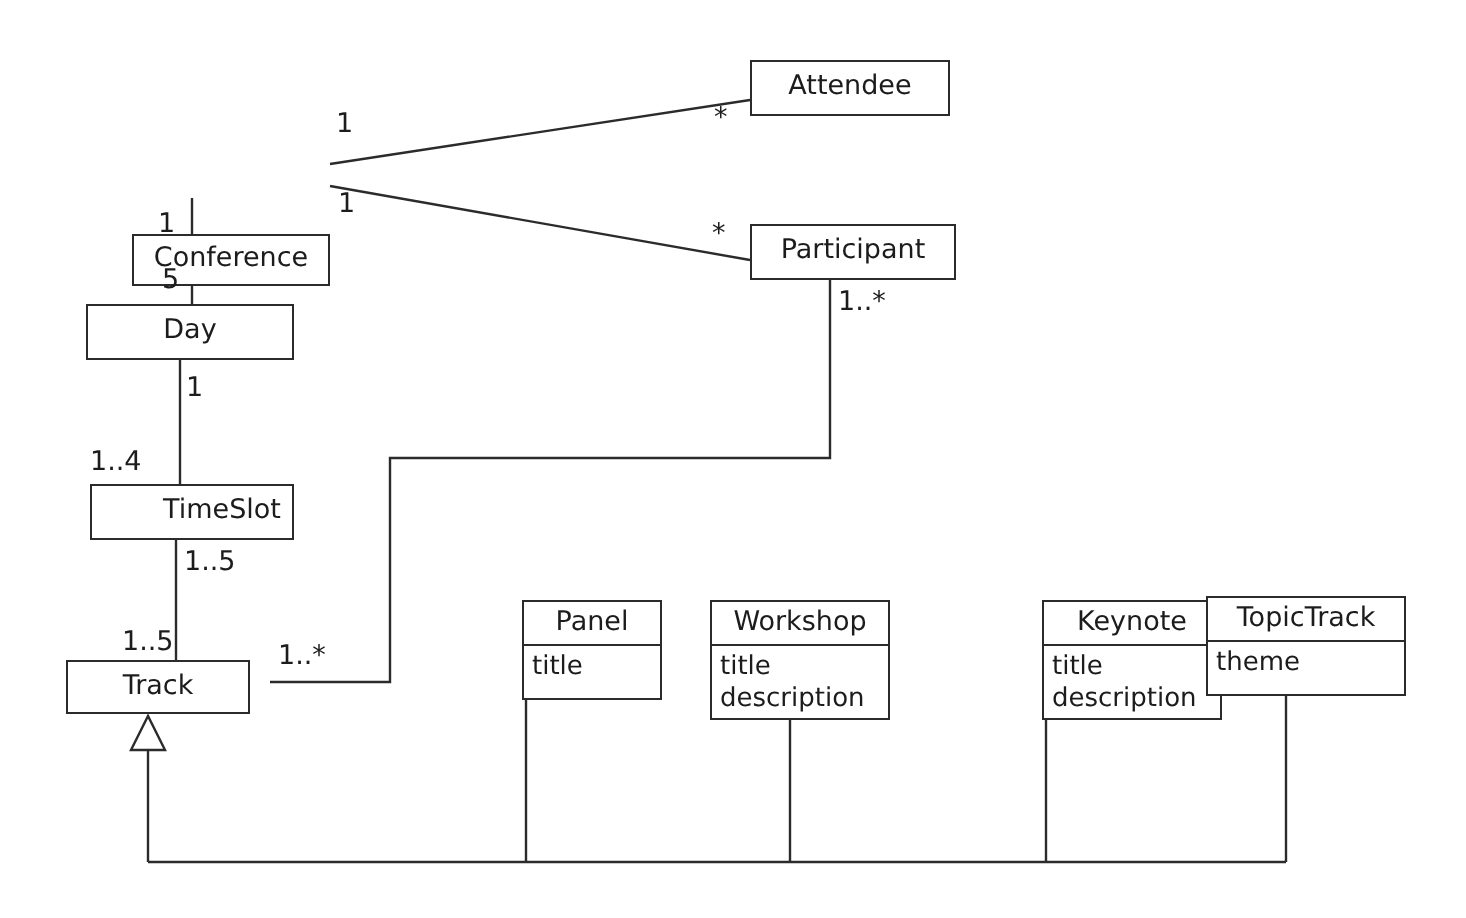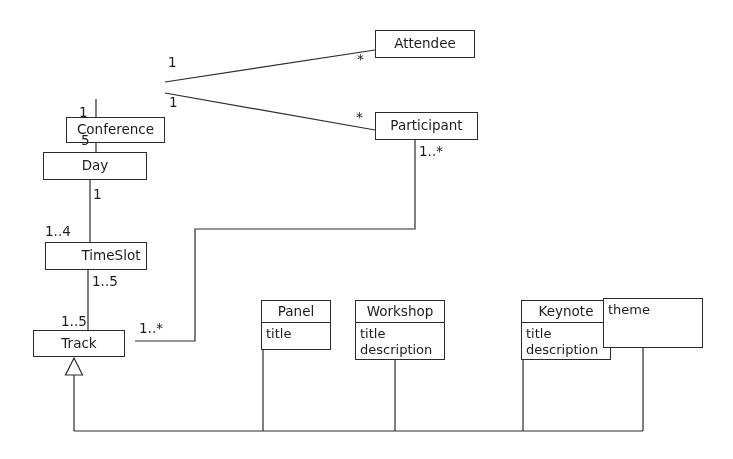--- a/index.html
+++ b/index.html
@@ -155,20 +155,21 @@
 
   <div class="uml-class compartmented" id="cls-keynote">
     <div class="name">Keynote</div>
     <div class="attrs">
       <span class="attr">title</span>
       <span class="attr">description</span>
     </div>
   </div>
 
   <div class="uml-class compartmented" id="cls-topictrack">
+    <div class="name">TopicTrack</div>
     <div class="attrs">
       <span class="attr">theme</span>
     </div>
   </div>
 
   <span class="mult" id="m-conf-att-src">1</span>
   <span class="mult" id="m-conf-att-tgt">*</span>
   <span class="mult" id="m-conf-part-src">1</span>
   <span class="mult" id="m-conf-part-tgt">*</span>
   <span class="mult" id="m-conf-day-src">1</span>

